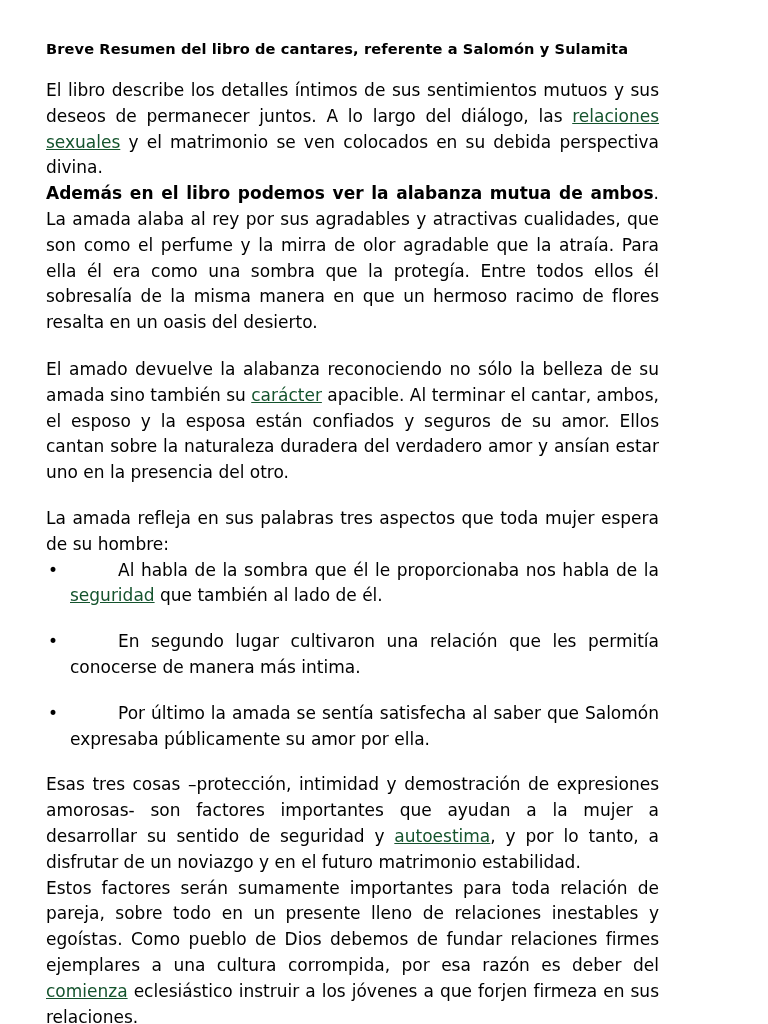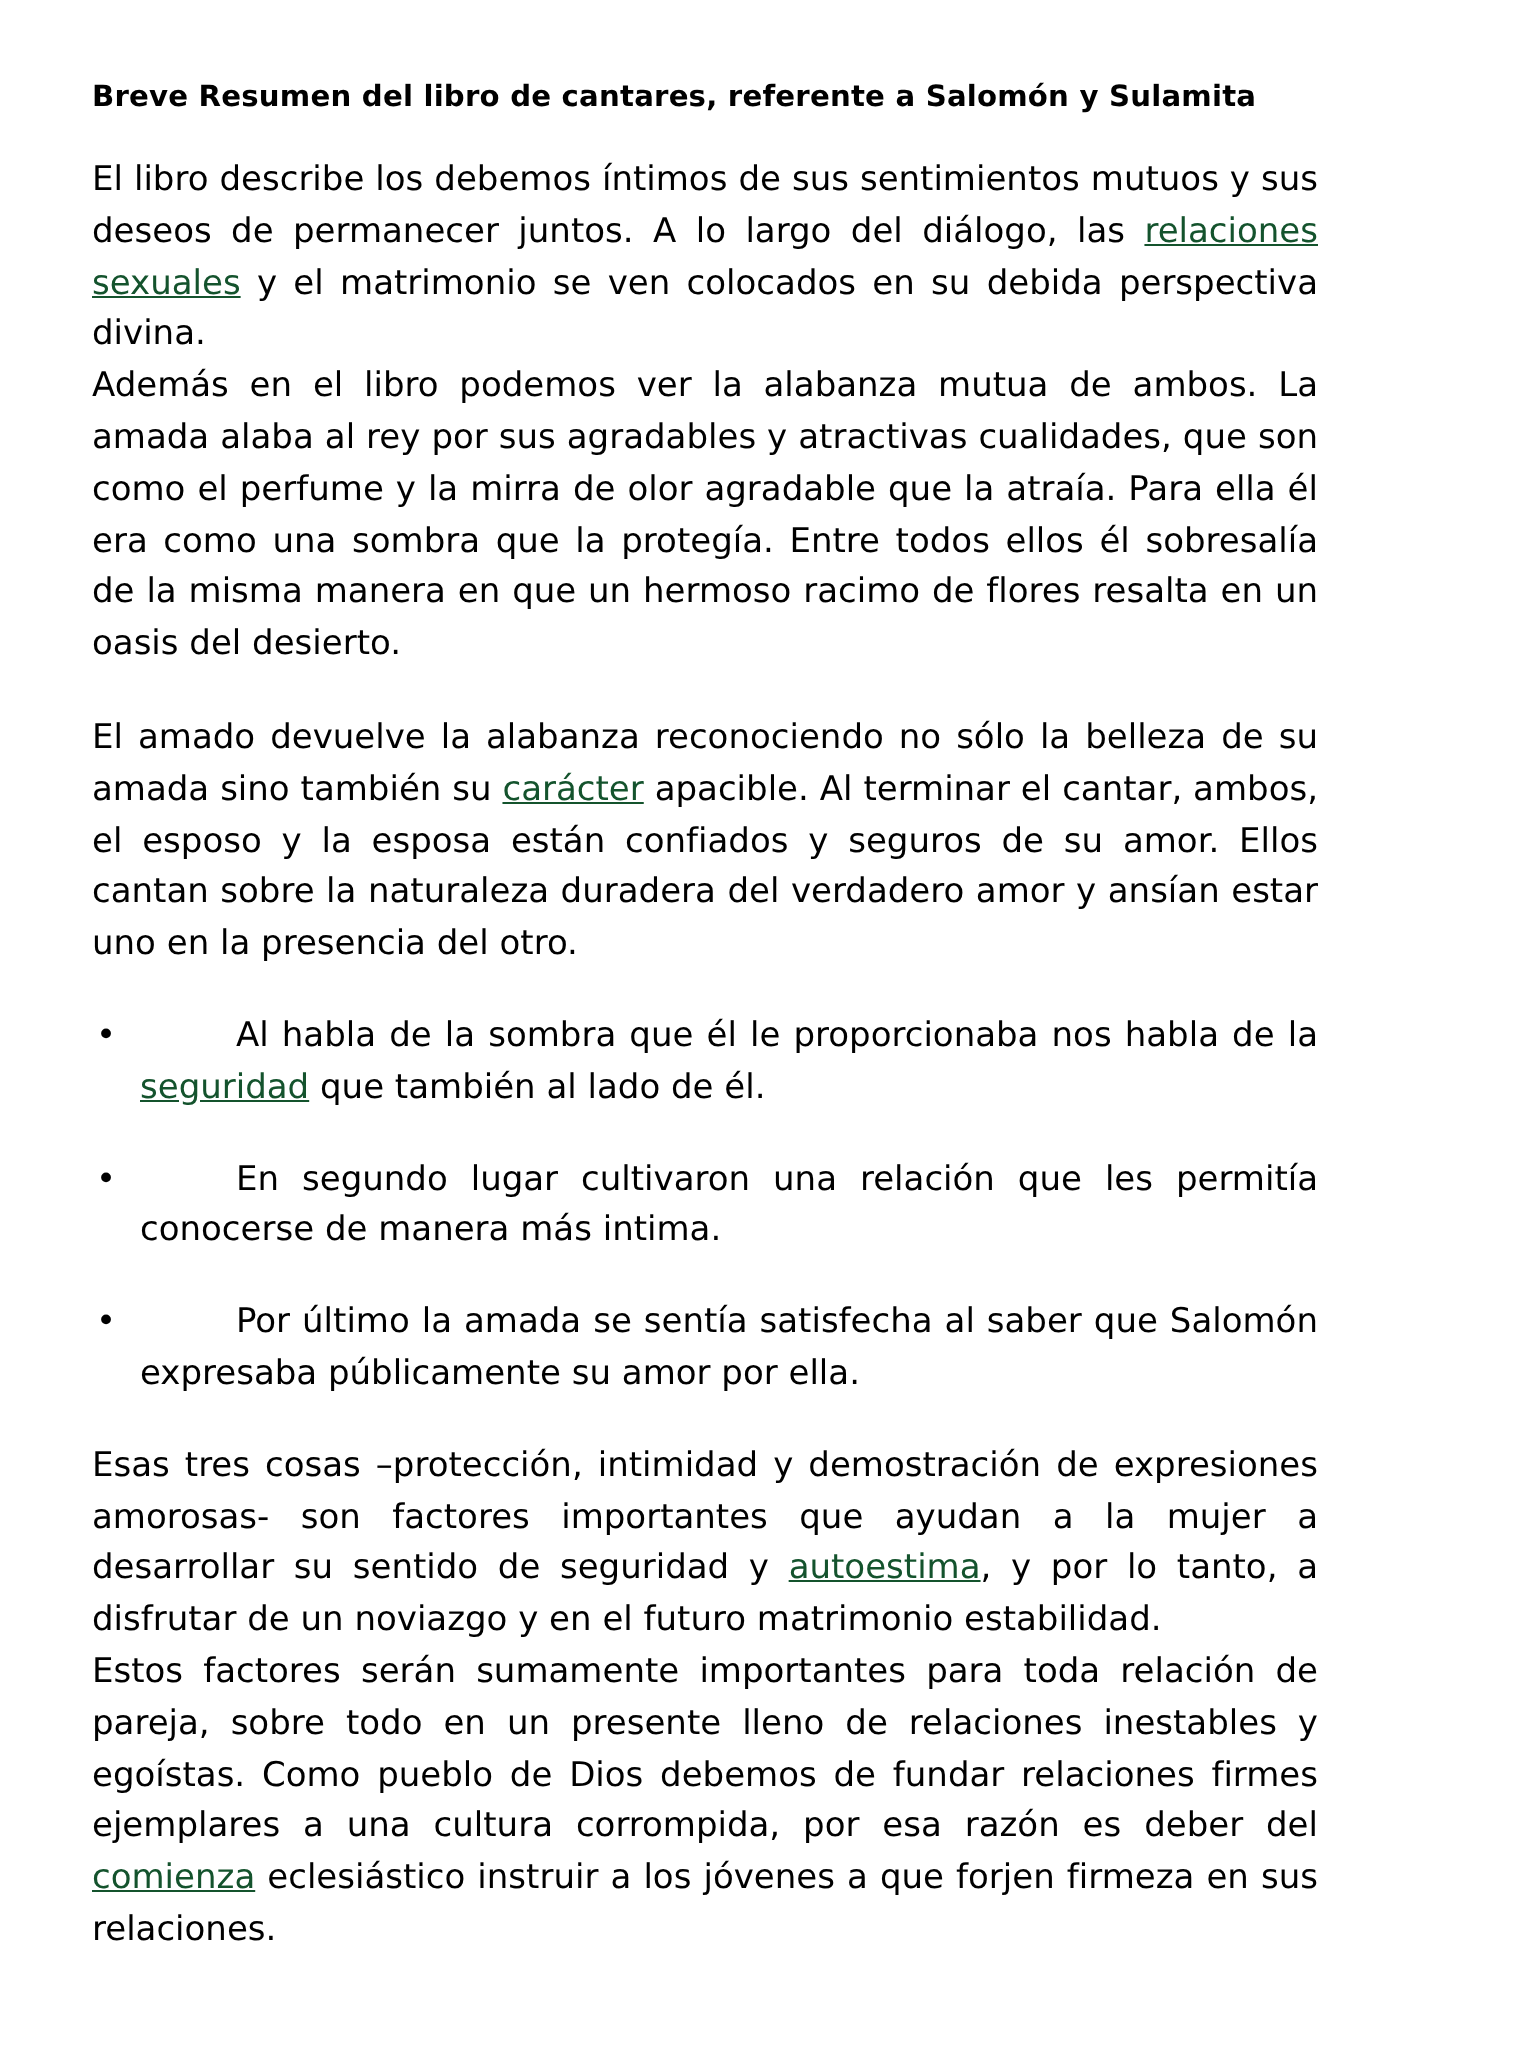--- a/index.html
+++ b/index.html
@@ -41,21 +41,21 @@
     text-justify: inter-word;
     margin: 0;
     hyphens: none;
   }
 
   .para + .para {
     margin-top: 0;
   }
 
   .bold-run {
-    font-weight: normal;
+    font-weight: bold;
   }
 
   a.doclink,
   .doclink {
     color: #14532d;
     text-decoration: underline;
     cursor: pointer;
   }
 
   .bullet-list {
@@ -107,35 +107,38 @@
 </style>
 </head>
 <body>
 
 <div class="page">
 
   <h1 class="doc-heading">Breve Resumen del libro de cantares, referente a Salomón y Sulamita</h1>
 
 
   <p class="para">
-    <span>El libro describe los debemos íntimos de sus sentimientos mutuos y sus deseos de permanecer juntos. A lo largo del diálogo, las </span><a class="doclink">relaciones sexuales</a><span> y el matrimonio se ven colocados en su debida perspectiva divina.</span>
+    <span>El libro describe los detalles íntimos de sus sentimientos mutuos y sus deseos de permanecer juntos. A lo largo del diálogo, las </span><a class="doclink">relaciones sexuales</a><span> y el matrimonio se ven colocados en su debida perspectiva divina.</span>
   </p>
 
   <p class="para">
     <span class="bold-run">Además en el libro podemos ver la alabanza mutua de ambos</span><span>. La amada alaba al rey por sus agradables y atractivas cualidades, que son como el perfume y la mirra de olor agradable que la atraía. Para ella él era como una sombra que la protegía.    Entre todos ellos él sobresalía de la misma manera en que un hermoso racimo de flores resalta en un oasis del desierto.</span>
   </p>
 
   <div class="spacer-lg"></div>
 
   <p class="para">
     <span>El amado devuelve la alabanza reconociendo no sólo la belleza de su amada sino también su </span><a class="doclink">carácter</a><span> apacible. Al terminar el cantar, ambos, el esposo y la esposa están confiados y seguros de su amor. Ellos cantan sobre la naturaleza duradera del verdadero amor y ansían estar uno en la presencia del otro.</span>
   </p>
 
   <div class="spacer-md"></div>
 
+  <p class="para">
+    <span>La amada refleja en sus palabras tres aspectos que toda mujer espera de su hombre:</span>
+  </p>
 
   <div class="list-wrap">
     <ul class="bullet-list">
 
       <li class="bullet-item">
         <span class="bullet-marker">•</span>
         <span class="bullet-indent"></span><span>Al habla de la sombra que él le proporcionaba nos habla de la </span><a class="doclink">seguridad</a><span> que también al lado de él.</span>
       </li>
 
       <li class="bullet-item">

